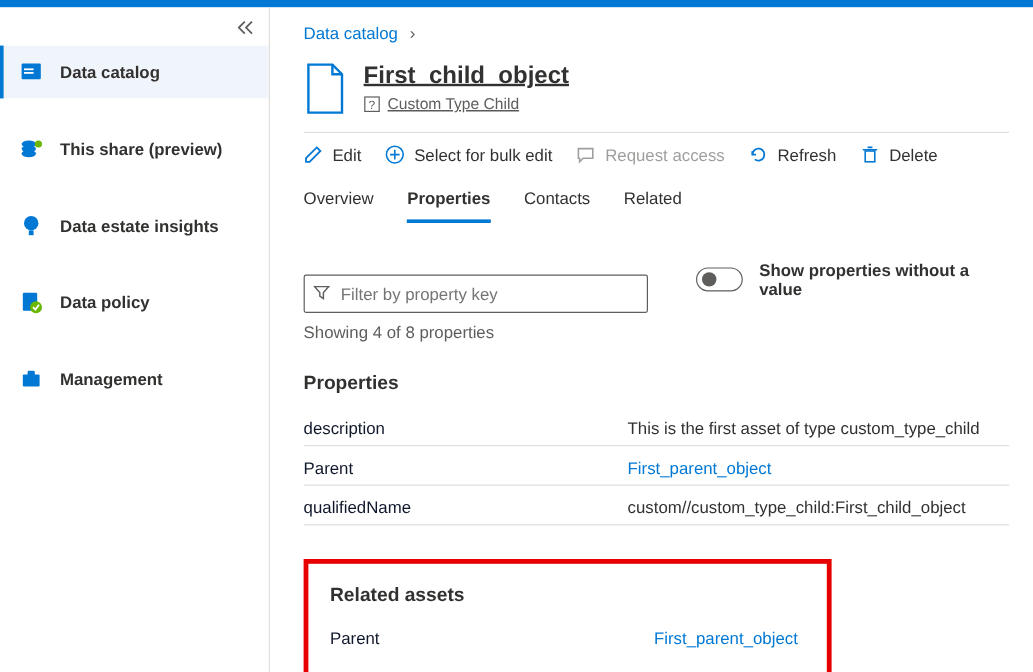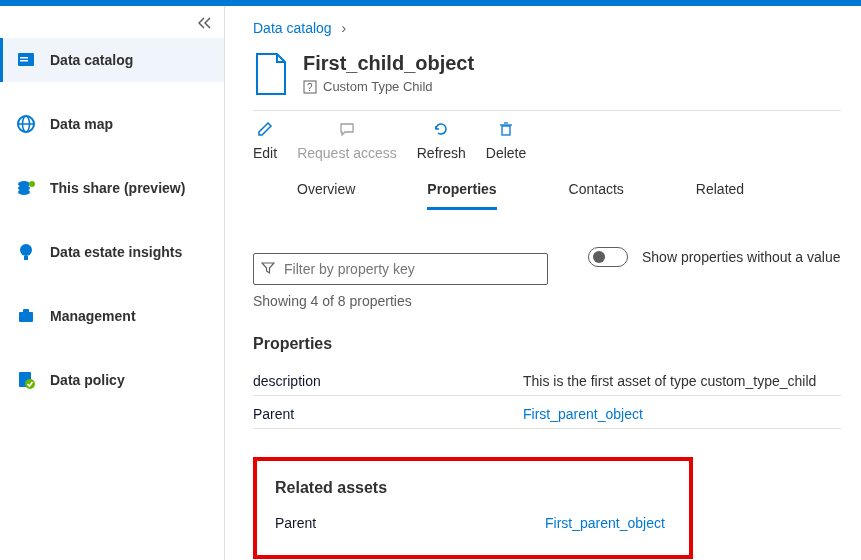--- a/index.html
+++ b/index.html
@@ -8,41 +8,41 @@
 .layout { display: flex; height: calc(100% - 6px); }
 .sidebar { width: 225px; border-right: 1px solid #e1dfdd; position: relative; padding-top: 8px; }
 .collapse { position: absolute; top: 10px; right: 12px; font-size: 14px; color: #605e5c; cursor: pointer; }
 .nav-item { display: flex; align-items: center; gap: 14px; padding: 12px 16px; cursor: pointer; font-weight: 600; color: #323130; margin-top: 20px; }
 .nav-item.first { margin-top: 24px; }
 .nav-item.active { background: #f0f5fb; border-left: 3px solid #0078d4; padding-left: 13px; }
 .nav-icon { width: 20px; height: 20px; display: flex; align-items: center; justify-content: center; }
 .main { flex: 1; padding: 14px 20px 0 28px; overflow: auto; }
 .breadcrumb { color: #0078d4; font-size: 14px; padding-bottom: 10px; }
 .breadcrumb .chev { color: #605e5c; margin-left: 6px; }
-.asset-header { display: flex; align-items: flex-start; gap: 14px; padding: 6px 0 14px 0; }
+.asset-header { display: flex; align-items: flex-start; gap: 14px; padding: 6px 0 14px 0; text-decoration: underline; }
 .file-icon { width: 36px; height: 44px; }
 .asset-title { font-size: 20px; font-weight: 600; }
 .asset-sub { display: flex; align-items: center; gap: 6px; font-size: 13px; color: #605e5c; margin-top: 4px; }
 .divider { border: none; border-top: 1px solid #e1dfdd; }
 .toolbar { display: flex; align-items: center; gap: 20px; padding: 10px 0 12px 0; }
-.tool { display: flex; align-items: center; gap: 8px; cursor: pointer; color: #323130; flex-direction: column; }
+.tool { display: flex; align-items: center; gap: 8px; cursor: pointer; color: #323130; }
 .tool.disabled { color: #a19f9d; cursor: default; }
 .tool-icon { width: 16px; height: 16px; display: flex; align-items: center; justify-content: center; color: #0078d4; }
 .tool.disabled .tool-icon { color: #a19f9d; }
 .tabs { display: flex; gap: 28px; border-bottom: 1px solid #fff; margin-bottom: 4px; }
-.tab { padding: 8px 0 10px 0; cursor: pointer; margin-left: 44px; }
+.tab { padding: 8px 0 10px 0; cursor: pointer; }
 .tab.active { font-weight: 600; border-bottom: 3px solid #0078d4; }
 .filter-row { display: flex; align-items: center; gap: 40px; padding: 14px 0 8px 0; }
 .filter-input { position: relative; width: 295px; margin-top: 24px; }
 .filter-input input { width: 100%; height: 32px; border: 1px solid #605e5c; border-radius: 2px; padding: 0 10px 0 30px; font-size: 14px; outline: none; }
 .filter-input .f-icon { position: absolute; left: 8px; top: 8px; color: #605e5c; }
 .toggle-wrap { display: flex; align-items: center; gap: 14px; }
 .toggle { width: 40px; height: 20px; border-radius: 10px; border: 1px solid #605e5c; background: #fff; position: relative; cursor: pointer; }
 .toggle .knob { width: 12px; height: 12px; border-radius: 50%; background: #605e5c; position: absolute; top: 3px; left: 4px; }
-.toggle-label { font-weight: 400; }
+.toggle-label { font-weight: 700; }
 .showing { color: #605e5c; padding-bottom: 18px; }
 .section-h { font-size: 16px; font-weight: 600; padding: 8px 0 10px 0; }
 .prop-row { display: flex; border-bottom: 1px solid #e1dfdd; padding: 10px 0 6px 0; }
 .prop-key { width: 270px; color: #0f172a; }
 .prop-val { color: #323130; }
 .prop-val.link { color: #0078d4; cursor: pointer; }
 .related-box { border: 4px solid #e60000; padding: 10px 16px 24px 18px; margin-top: 28px; width: 440px; }
 .related-box .prop-row { border-bottom: none; padding: 8px 0 0 0; }
 a { color: #0078d4; text-decoration: none; cursor: pointer; }
 </style>
@@ -62,30 +62,20 @@
       <span class="nav-icon">
         <svg width="20" height="20" viewBox="0 0 20 20">
             <rect x="2" y="3" width="16" height="13" rx="1" fill="#0078d4"></rect>
             <rect x="4" y="7" width="8" height="1.5" fill="#fff"></rect>
             <rect x="4" y="10" width="8" height="1.5" fill="#fff"></rect>
           </svg>
       </span>
       <span>Data catalog</span>
     </div>
 
-    <div class="nav-item">
-      <span class="nav-icon">
-        <svg width="20" height="20" viewBox="0 0 20 20">
-            <circle cx="10" cy="10" r="8" fill="none" stroke="#0078d4" stroke-width="2"></circle>
-            <ellipse cx="10" cy="10" rx="3.5" ry="8" fill="none" stroke="#0078d4" stroke-width="1.5"></ellipse>
-            <line x1="2" y1="10" x2="18" y2="10" stroke="#0078d4" stroke-width="1.5"></line>
-          </svg>
-      </span>
-      <span>Data map</span>
-    </div>
 
     <div class="nav-item">
       <span class="nav-icon">
         <svg width="20" height="20" viewBox="0 0 20 20">
             <ellipse cx="8" cy="6" rx="6" ry="3" fill="#0078d4"></ellipse>
             <ellipse cx="8" cy="10" rx="6" ry="3" fill="#0078d4"></ellipse>
             <ellipse cx="8" cy="14" rx="6" ry="3" fill="#0078d4"></ellipse>
             <circle cx="16" cy="6" r="3" fill="#6bb700"></circle>
           </svg>
       </span>
@@ -98,36 +88,36 @@
             <circle cx="10" cy="8" r="6" fill="#0078d4"></circle>
             <rect x="8" y="14" width="4" height="4" fill="#0078d4"></rect>
           </svg>
       </span>
       <span>Data estate insights</span>
     </div>
 
     <div class="nav-item">
       <span class="nav-icon">
         <svg width="20" height="20" viewBox="0 0 20 20">
-            <rect x="3" y="6" width="14" height="10" rx="1" fill="#0078d4"></rect>
-            <rect x="7" y="3" width="6" height="4" rx="1" fill="#0078d4"></rect>
-          </svg>
-      </span>
-      <span>Management</span>
-    </div>
-
-    <div class="nav-item">
-      <span class="nav-icon">
-        <svg width="20" height="20" viewBox="0 0 20 20">
             <rect x="3" y="2" width="12" height="15" rx="1" fill="#0078d4"></rect>
             <circle cx="14" cy="14" r="5" fill="#6bb700"></circle>
             <path d="M11.5 14 l2 2 l3 -4" stroke="#fff" stroke-width="1.5" fill="none"></path>
           </svg>
       </span>
       <span>Data policy</span>
+    </div>
+
+    <div class="nav-item">
+      <span class="nav-icon">
+        <svg width="20" height="20" viewBox="0 0 20 20">
+            <rect x="3" y="6" width="14" height="10" rx="1" fill="#0078d4"></rect>
+            <rect x="7" y="3" width="6" height="4" rx="1" fill="#0078d4"></rect>
+          </svg>
+      </span>
+      <span>Management</span>
     </div>
   </div>
 
   <div class="main">
     <div class="breadcrumb">
       <a>Data catalog</a>
       <span class="chev">›</span>
     </div>
 
     <div class="asset-header">
@@ -153,20 +143,30 @@
 
     <div class="toolbar">
       <div class="tool">
         <span class="tool-icon">
           <svg width="16" height="16" viewBox="0 0 16 16">
               <path d="M2 11 L11 2 L14 5 L5 14 L2 14 Z" fill="none" stroke="currentColor" stroke-width="1.5"></path>
             </svg>
         </span>
         <span>Edit</span>
       </div>
+      <div class="tool">
+        <span class="tool-icon">
+          <svg width="16" height="16" viewBox="0 0 16 16">
+              <circle cx="8" cy="8" r="7" fill="none" stroke="currentColor" stroke-width="1.3"></circle>
+              <line x1="8" y1="4" x2="8" y2="12" stroke="currentColor" stroke-width="1.3"></line>
+              <line x1="4" y1="8" x2="12" y2="8" stroke="currentColor" stroke-width="1.3"></line>
+            </svg>
+        </span>
+        <span>Select for bulk edit</span>
+      </div>
       <div class="tool disabled">
         <span class="tool-icon">
           <svg width="16" height="16" viewBox="0 0 16 16">
               <path d="M2 3 h12 v8 h-8 l-3 3 v-3 h-1 z" fill="none" stroke="currentColor" stroke-width="1.3"></path>
             </svg>
         </span>
         <span>Request access</span>
       </div>
       <div class="tool">
         <span class="tool-icon">
@@ -219,20 +219,24 @@
 
     <div>
       <div class="prop-row">
         <div class="prop-key">description</div>
         <div class="prop-val">This is the first asset of type custom_type_child</div>
       </div>
       <div class="prop-row">
         <div class="prop-key">Parent</div>
         <div class="prop-val link">First_parent_object</div>
       </div>
+      <div class="prop-row">
+        <div class="prop-key">qualifiedName</div>
+        <div class="prop-val">custom//custom_type_child:First_child_object</div>
+      </div>
     </div>
 
     <div class="related-box">
       <div class="section-h">Related assets</div>
       <div class="prop-row">
         <div class="prop-key">Parent</div>
         <div class="prop-val link">First_parent_object</div>
       </div>
     </div>
 

